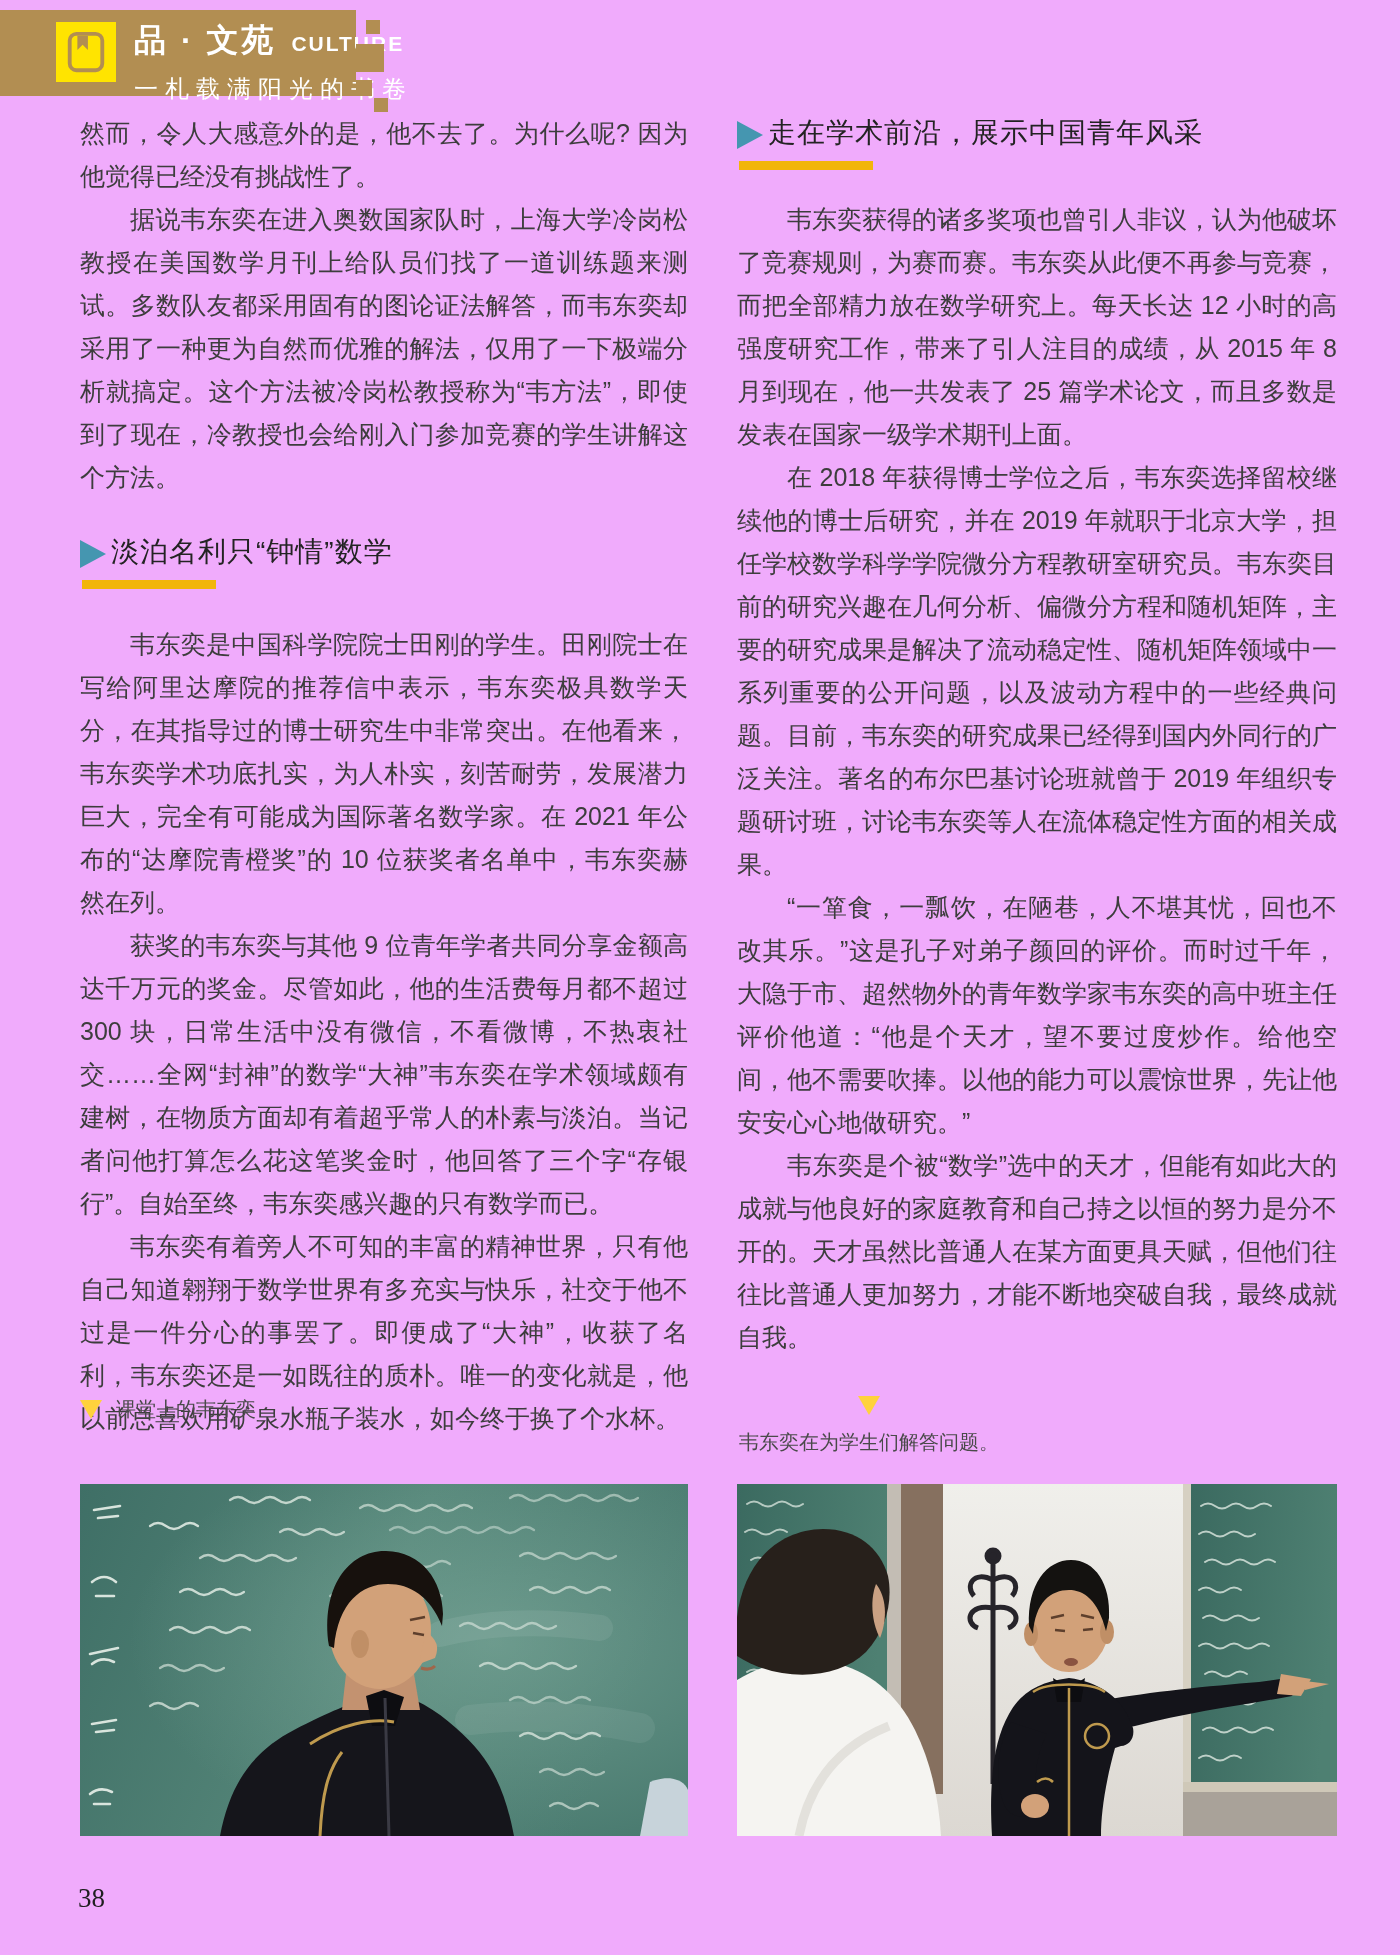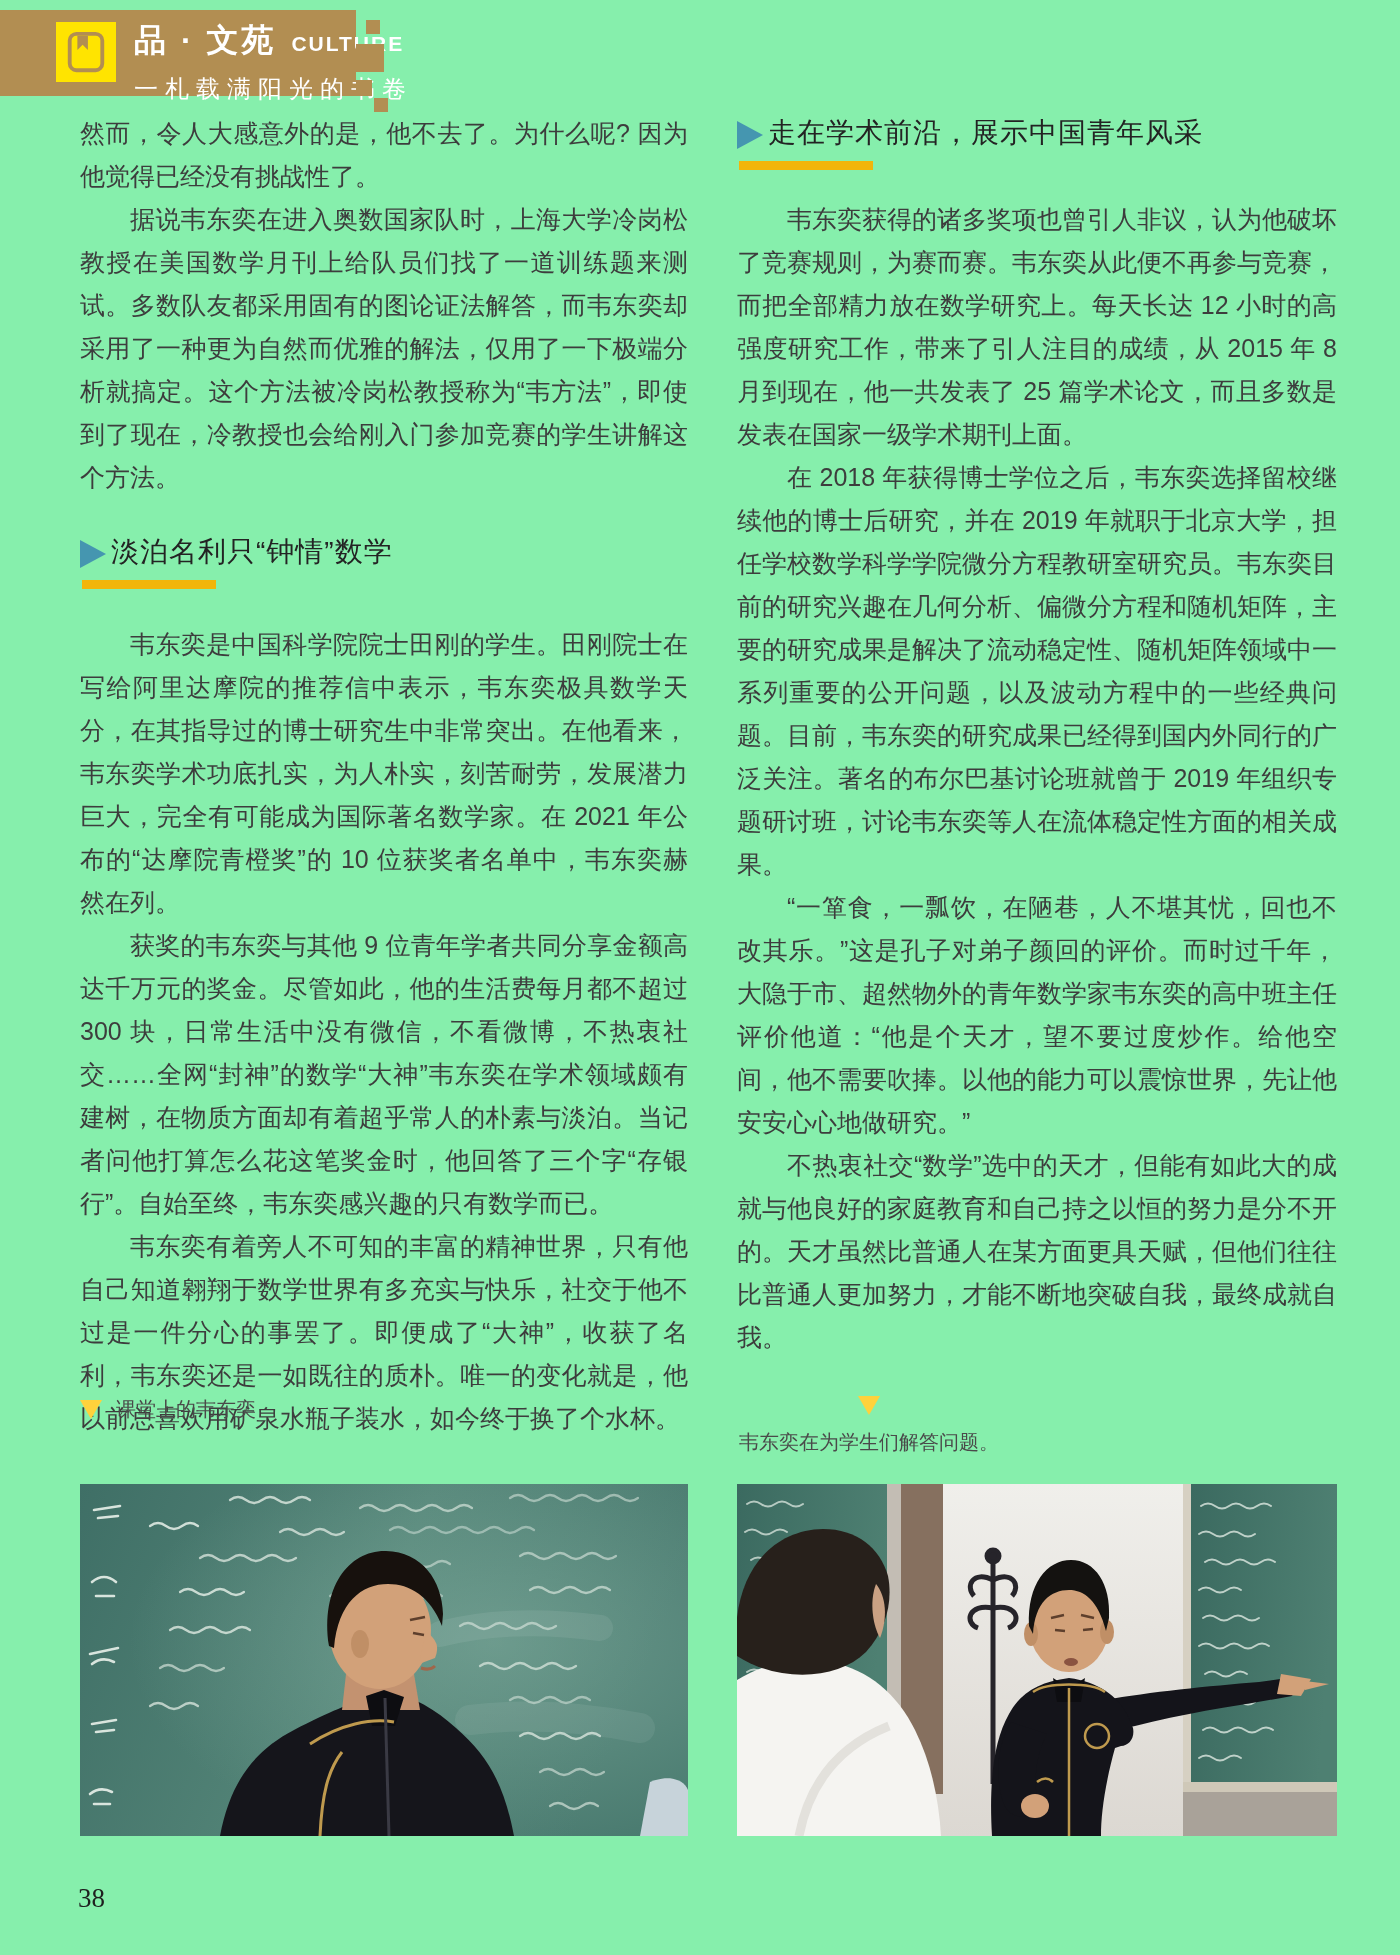--- a/index.html
+++ b/index.html
@@ -1,18 +1,18 @@
 <!DOCTYPE html>
 <html lang="zh"><head>
 <meta charset="utf-8">
 <style>
   * { margin:0; padding:0; box-sizing:border-box; }
   html,body { background:#ffffff; }
   body { font-family:"Liberation Sans","DejaVu Sans",sans-serif; }
-  .page { position:relative; width:1400px; height:1955px; background:#86efac; overflow:hidden; margin:0 auto; }
+  .page { position:relative; width:1400px; height:1955px; background:#f0abfc; overflow:hidden; margin:0 auto; }
 
   
   .banner { position:absolute; left:0; top:10px; width:356px; height:86px; background:#b28e52; color:#fff; }
   .banner-icon { position:absolute; left:56px; top:12px; width:60px; height:60px; background:#ffe400;
                  display:flex; align-items:center; justify-content:center; }
   .banner-text { position:absolute; left:134px; top:9px; }
   .banner-title-row { display:flex; align-items:baseline; gap:15px; white-space:nowrap; }
   .banner-title { font-size:32px; font-weight:700; letter-spacing:3px; }
   .banner-en { font-size:21px; font-weight:700; letter-spacing:2px; }
   .banner-subtitle { font-size:24px; letter-spacing:7px; margin-top:10px; white-space:nowrap; }
@@ -96,21 +96,21 @@
   <section class="col col-right">
     <div class="section-heading">
       <span class="tri-right"></span>
       <span class="heading-text">走在学术前沿，展示中国青年风采</span>
       <span class="h-underline"></span>
     </div>
 
     <p class="body-text">韦东奕获得的诸多奖项也曾引人非议，认为他破坏了竞赛规则，为赛而赛。韦东奕从此便不再参与竞赛，而把全部精力放在数学研究上。每天长达 12 小时的高强度研究工作，带来了引人注目的成绩，从 2015 年 8 月到现在，他一共发表了 25 篇学术论文，而且多数是发表在国家一级学术期刊上面。</p>
     <p class="body-text">在 2018 年获得博士学位之后，韦东奕选择留校继续他的博士后研究，并在 2019 年就职于北京大学，担任学校数学科学学院微分方程教研室研究员。韦东奕目前的研究兴趣在几何分析、偏微分方程和随机矩阵，主要的研究成果是解决了流动稳定性、随机矩阵领域中一系列重要的公开问题，以及波动方程中的一些经典问题。目前，韦东奕的研究成果已经得到国内外同行的广泛关注。著名的布尔巴基讨论班就曾于 2019 年组织专题研讨班，讨论韦东奕等人在流体稳定性方面的相关成果。</p>
     <p class="body-text">“一箪食，一瓢饮，在陋巷，人不堪其忧，回也不改其乐。”这是孔子对弟子颜回的评价。而时过千年，大隐于市、超然物外的青年数学家韦东奕的高中班主任评价他道：“他是个天才，望不要过度炒作。给他空间，他不需要吹捧。以他的能力可以震惊世界，先让他安安心心地做研究。”</p>
-    <p class="body-text">不热衷社交“数学”选中的天才，但能有如此大的成就与他良好的家庭教育和自己持之以恒的努力是分不开的。天才虽然比普通人在某方面更具天赋，但他们往往比普通人更加努力，才能不断地突破自我，最终成就自我。</p>
+    <p class="body-text">韦东奕是个被“数学”选中的天才，但能有如此大的成就与他良好的家庭教育和自己持之以恒的努力是分不开的。天才虽然比普通人在某方面更具天赋，但他们往往比普通人更加努力，才能不断地突破自我，最终成就自我。</p>
   </section>
 
   <div class="caption caption-left">
     <span class="tri-down"></span>
     <span>课堂上的韦东奕</span>
   </div>
   <div class="caption caption-right">
     <span class="tri-down"></span>
     <span>韦东奕在为学生们解答问题。</span>
   </div>

